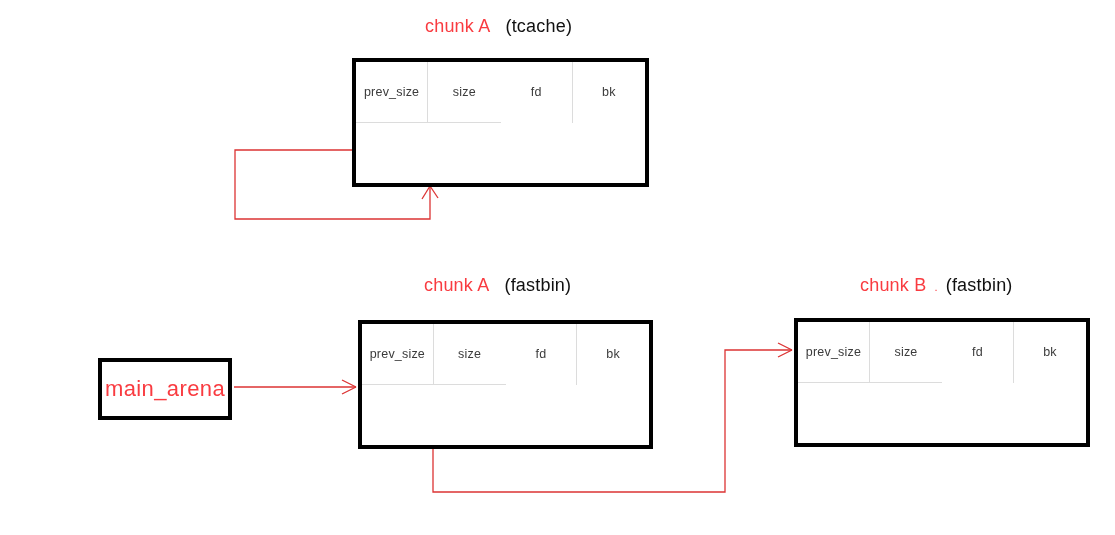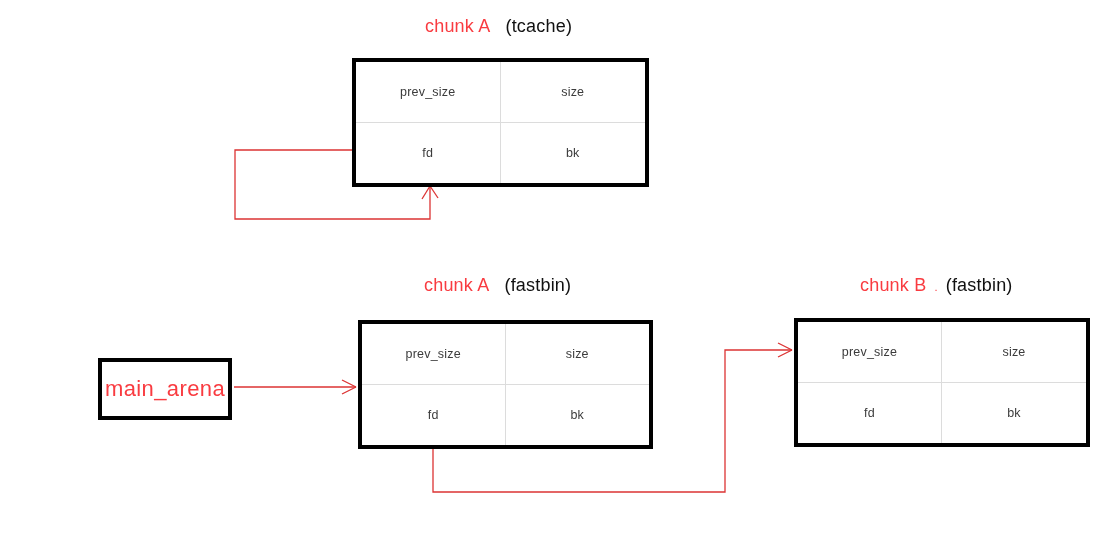--- a/index.html
+++ b/index.html
@@ -22,21 +22,21 @@
   .arrow-layer polyline,.arrow-layer line{fill:none;stroke:var(--arrow);stroke-width:1.3px;}
   .chunk-title{
     position:absolute;font-size:18px;line-height:24px;white-space:nowrap;
     color:var(--black-text);letter-spacing:0.2px;
   }
   .chunk-title .red-name{color:var(--red-text);}
   .chunk-title .bin-type{margin-left:15px;color:var(--black-text);}
   .chunk-title .dot-sep{color:var(--red-text);font-size:11px;margin-left:8px;vertical-align:baseline;}
   .chunk-box{
     position:absolute;border:4px solid var(--box-border);background:#fff;
-    display:grid;grid-template-columns:1fr 1fr;grid-template-rows:1fr 1fr;
+    display:grid;grid-template-columns:1fr 1fr 1fr 1fr;grid-template-rows:1fr 1fr;
   }
   .cell{
     display:flex;align-items:center;justify-content:center;
     font-size:12.5px;color:var(--cell-text);letter-spacing:0.2px;
   }
   .cell.c0{border-right:1px solid var(--divider);border-bottom:1px solid var(--divider);}
   .cell.c1{border-bottom:1px solid var(--divider);}
   .cell.c2{border-right:1px solid var(--divider);}
   .arena-box{
     position:absolute;left:66px;top:358px;width:126px;height:54px;

